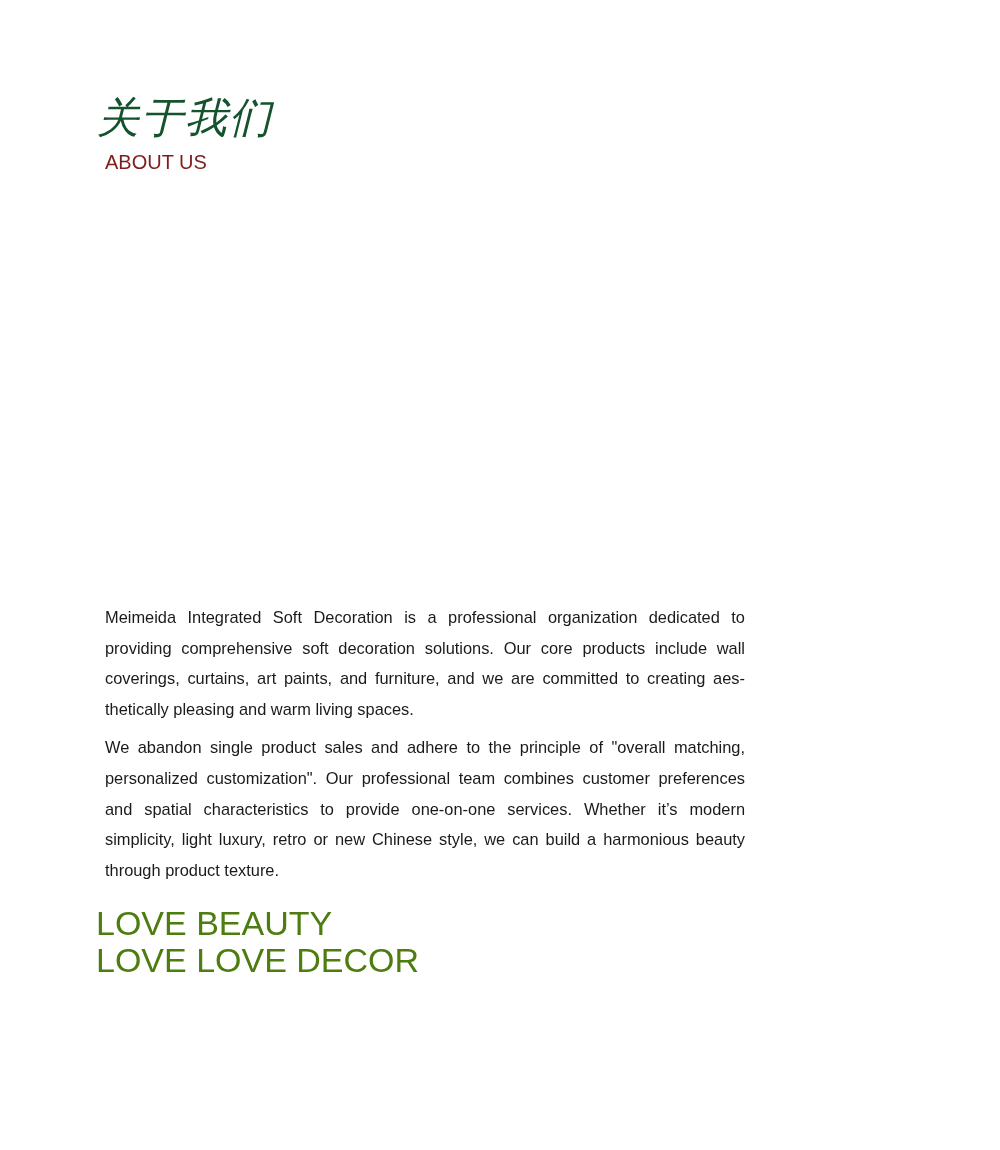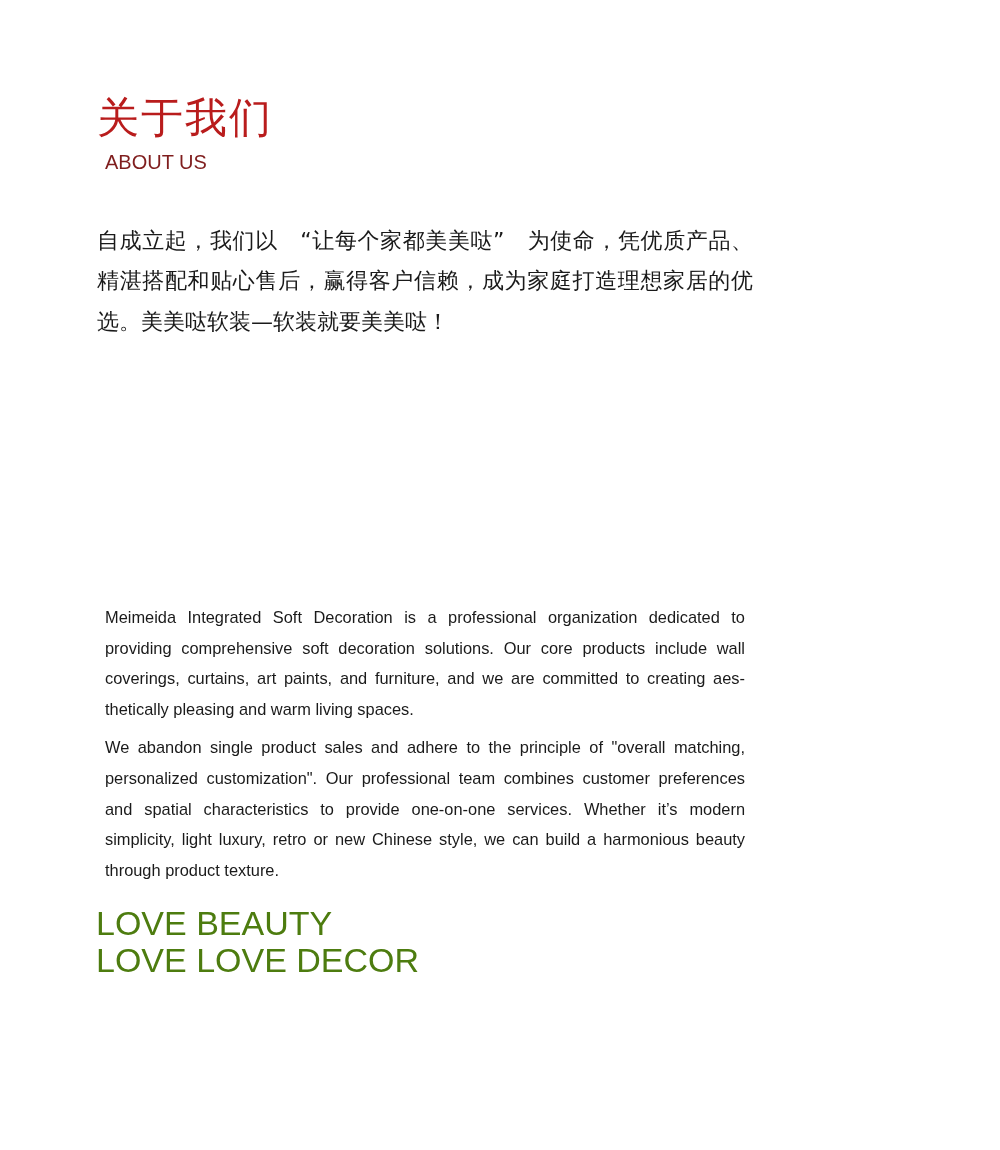--- a/index.html
+++ b/index.html
@@ -21,22 +21,23 @@
       top: 0;
       width: 656px;
     }
     .title-cn {
       position: absolute;
       top: 94px;
       left: 0;
       font-size: 42px;
       line-height: 48px;
       letter-spacing: 2px;
-      color: #b91c1c;
+      color: #14532d;
       white-space: nowrap;
+      font-style: italic;
     }
     .title-en {
       position: absolute;
       top: 148px;
       left: 8px;
       font-family: "Liberation Sans", sans-serif;
       font-size: 20px;
       line-height: 28px;
       color: #7f1d1d;
       white-space: nowrap;
@@ -85,21 +86,20 @@
 </head>
 <body>
 
 <div class="page">
 
   <h1 class="title-cn" style="margin:0;font-weight:normal;">关于我们</h1>
 
   <h2 class="title-en" style="margin:0;font-weight:normal;">ABOUT US</h2>
 
   <div class="cn-body">
-    <p>自成立起，我们以　“让每个家都美美哒”　为使命，凭优质产品、精湛搭配和贴心售后，赢得客户信赖，成为家庭打造理想家居的优选。美美哒软装—软装就要美美哒！</p>
   </div>
 
   <div class="en-body">
     <p>Meimeida Integrated Soft Decoration is a professional organization dedicated to providing comprehensive soft decoration solutions. Our core products include wall coverings, curtains, art paints, and furniture, and we are committed to creating aes­thetically pleasing and warm living spaces.</p>
     <p>We abandon single product sales and adhere to the principle of "overall matching, personalized customization". Our professional team combines customer preferenc­es and spatial characteristics to provide one-on-one services. Whether it’s modern simplicity, light luxury, retro or new Chinese style, we can build a harmonious beauty through product texture.</p>
   </div>
 
   <div class="slogan slogan-1">LOVE BEAUTY</div>
   <div class="slogan slogan-2">LOVE LOVE DECOR</div>
 

